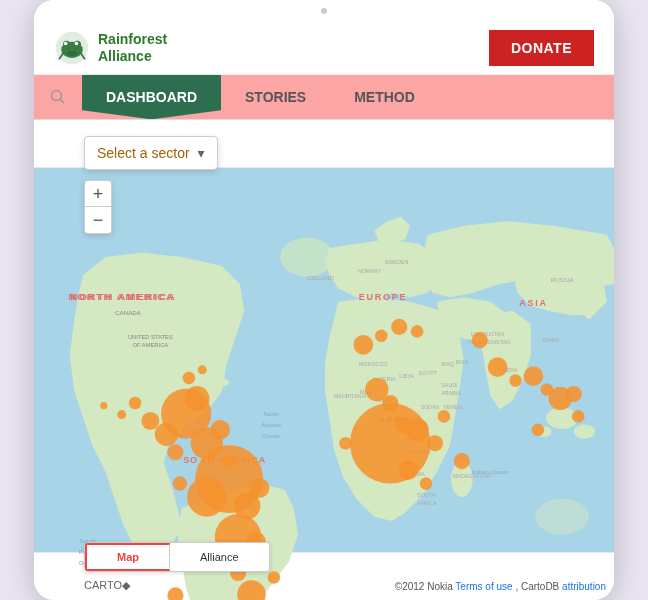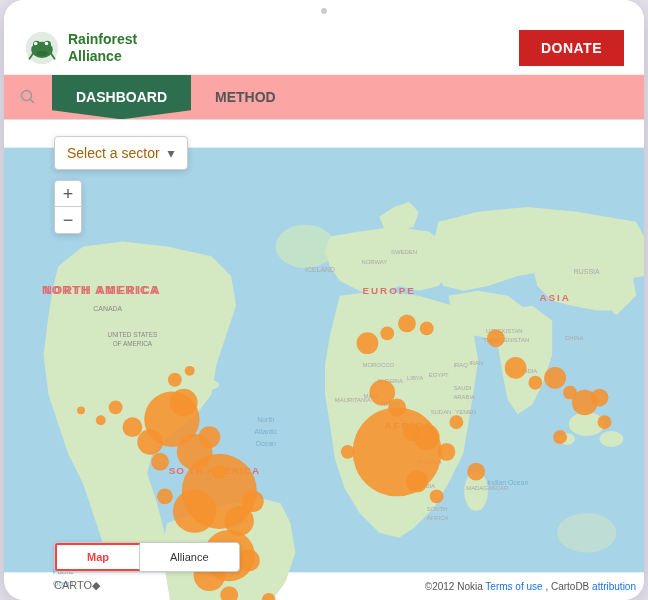--- a/index.html
+++ b/index.html
@@ -5,21 +5,21 @@
     * { box-sizing: border-box; margin: 0; padding: 0; }
     body {
       background: #e8e4f0;
       display: flex;
       justify-content: center;
       align-items: center;
       min-height: 100vh;
       font-family: Arial, sans-serif;
     }
     .device-frame {
-      width: 640px;
+      width: 580px;
       height: 600px;
       background: white;
       border-radius: 20px;
       box-shadow: 0 4px 30px rgba(0,0,0,0.2);
       overflow: hidden;
       position: relative;
       display: flex;
       flex-direction: column;
     }
     .device-notch {
@@ -251,20 +251,21 @@
   </div>
 
   <div class="nav-bar">
     <div class="nav-search">
       <svg width="16" height="16" viewBox="0 0 16 16">
         <circle cx="6.5" cy="6.5" r="5" stroke="#999" stroke-width="1.5" fill="none"></circle>
         <line x1="10.5" y1="10.5" x2="14" y2="14" stroke="#999" stroke-width="1.5"></line>
       </svg>
     </div>
     <button class="nav-tab active">DASHBOARD</button>
+    <button class="nav-tab">STORIES</button>
     <button class="nav-tab">METHOD</button>
   </div>
 
   <div class="map-container">
     
     <svg class="map-svg" viewBox="0 0 648 430" xmlns="http://www.w3.org/2000/svg">
 
       <rect width="648" height="430" fill="#a8d4e8"></rect>
 
       <ellipse cx="305" cy="100" rx="30" ry="22" fill="#c8e6c0" opacity="0.8"></ellipse>

